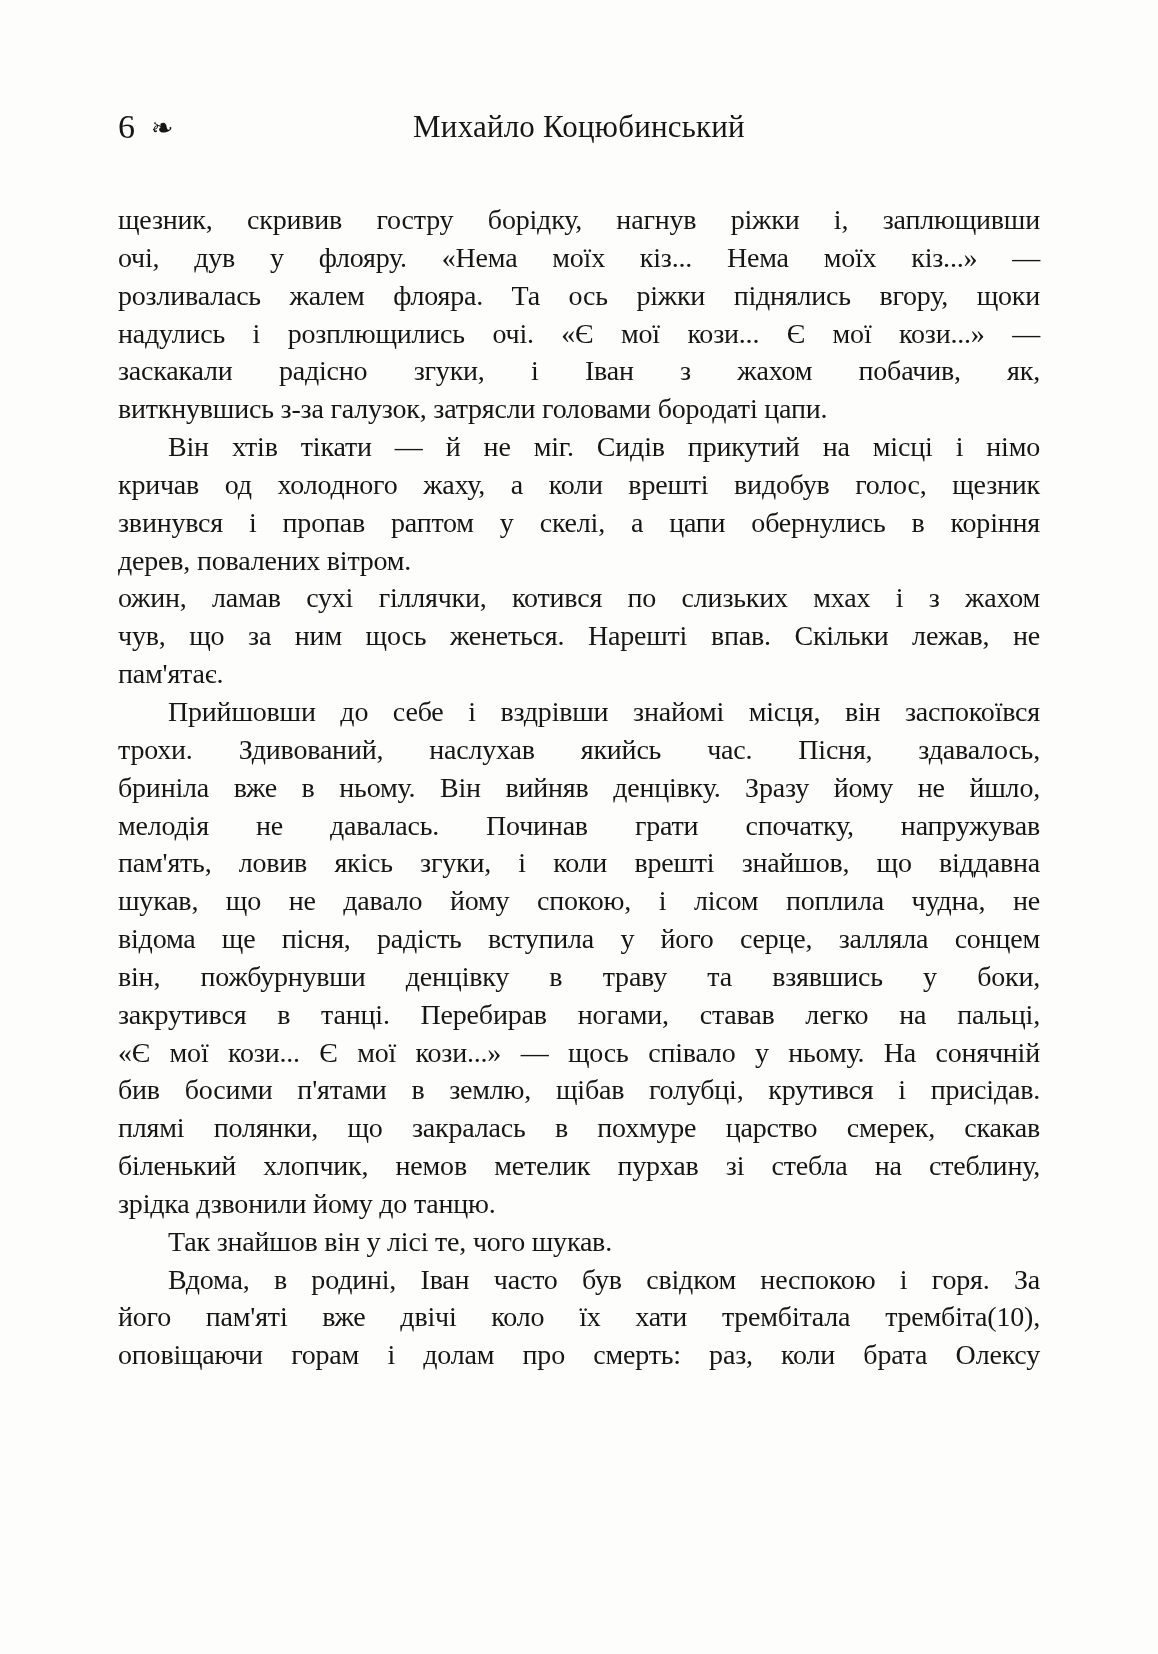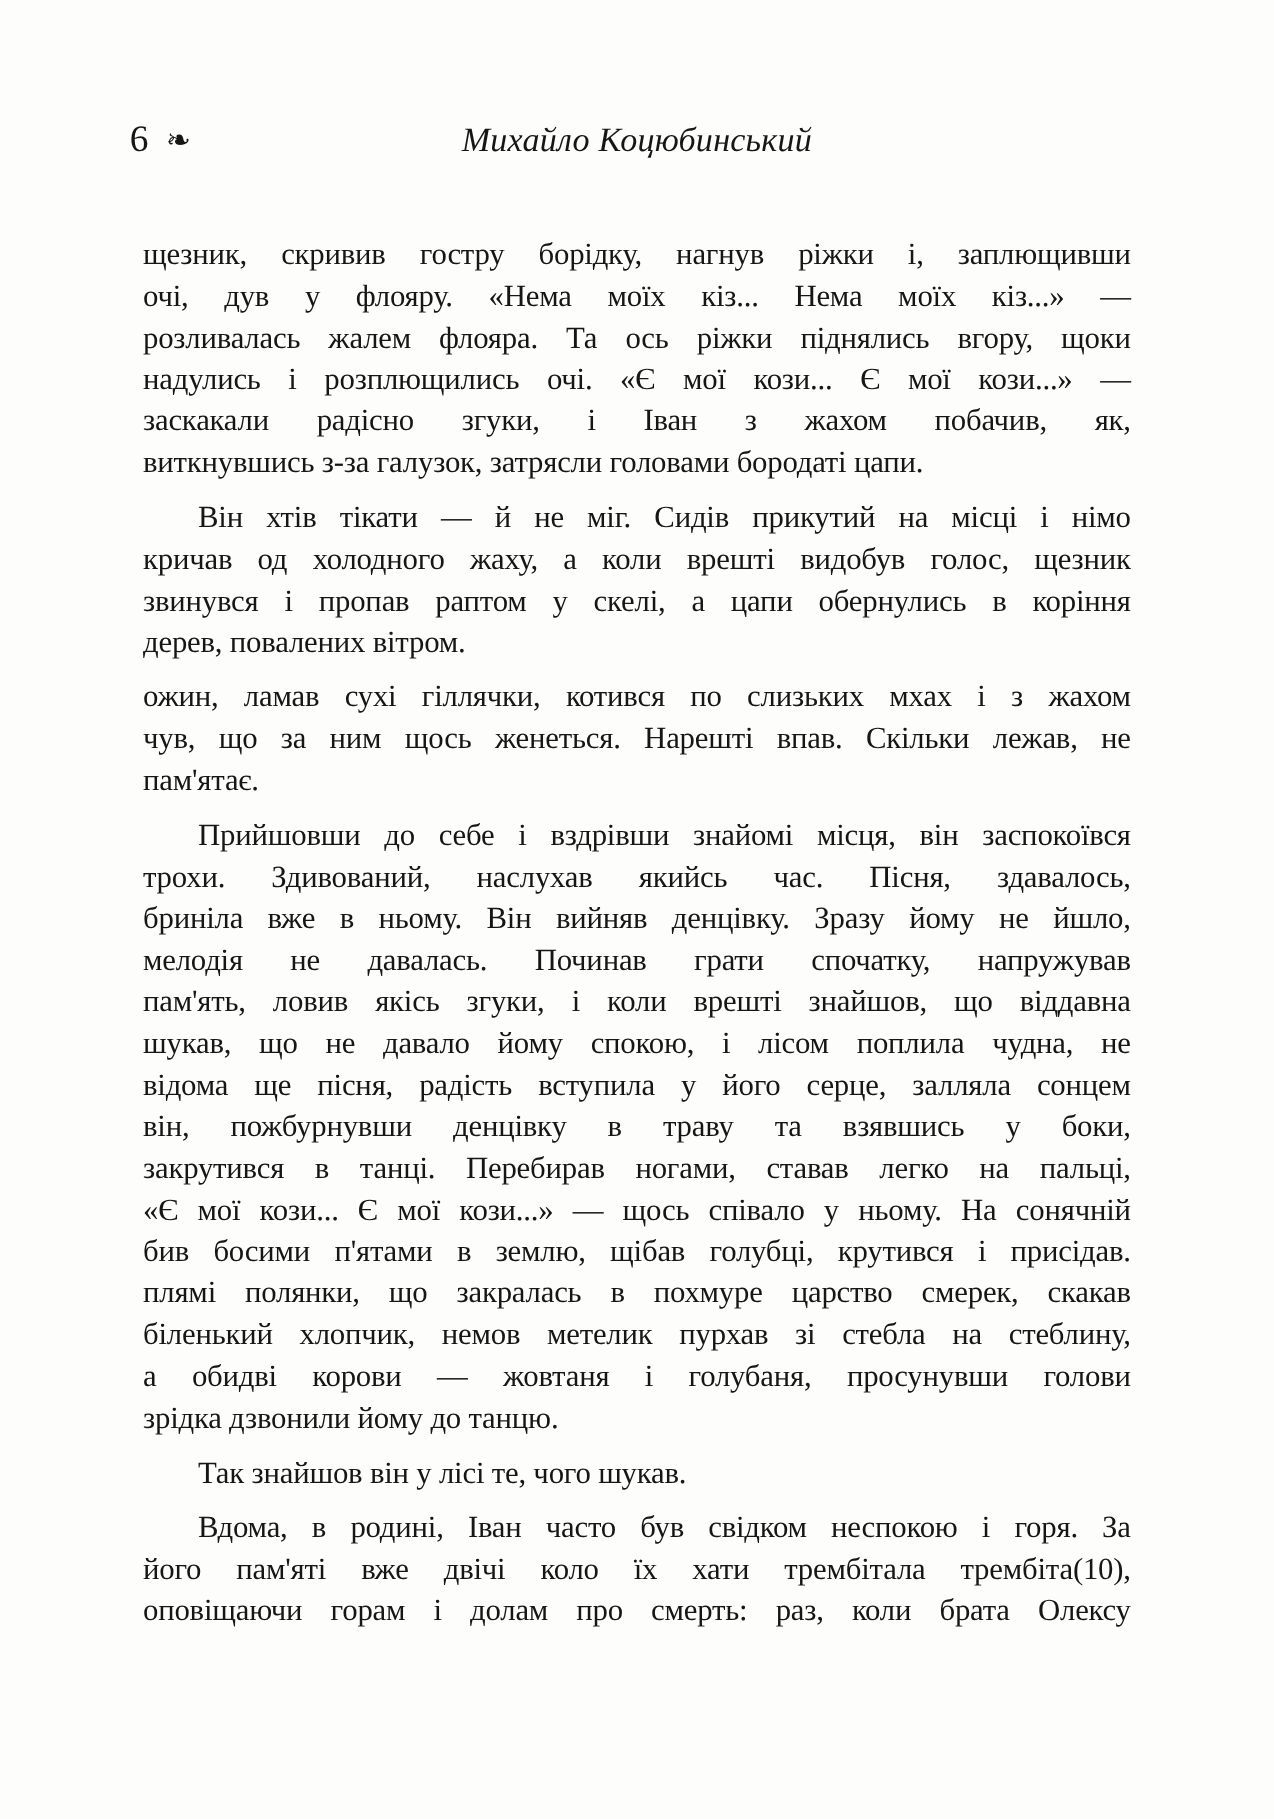--- a/index.html
+++ b/index.html
@@ -40,32 +40,31 @@
     margin-left: 16px;
     position: relative;
     top: -1px;
   }
   .running-title {
     position: absolute;
     left: 0;
     right: 0;
     top: 0;
     text-align: center;
-    font-style: italic;
     font-size: 31px;
     line-height: 38px;
     letter-spacing: 0.2px;
   }
   .body-text {
     position: absolute;
     top: 201px;
     left: 118px;
     right: 118px;
   }
-  .para { margin: 12px; padding: 0; }
+  .para { margin: 0; padding: 0; }
   .line {
     font-size: 28px;
     line-height: 37.85px;
     height: 37.85px;
     letter-spacing: -0.2px;
     text-align: justify;
     text-align-last: justify;
     overflow: visible;
     white-space: normal;
   }
@@ -117,21 +116,20 @@
         <div class="line">мелодія не давалась. Починав грати спочатку, напружував</div>
         <div class="line">пам'ять, ловив якісь згуки, і коли врешті знайшов, що віддавна</div>
         <div class="line">шукав, що не давало йому спокою, і лісом поплила чудна, не</div>
         <div class="line">відома ще пісня, радість вступила у його серце, залляла сонцем</div>
         <div class="line">він, пожбурнувши денцівку в траву та взявшись у боки,</div>
         <div class="line">закрутився в танці. Перебирав ногами, ставав легко на пальці,</div>
         <div class="line">«Є мої кози... Є мої кози...» — щось співало у ньому. На сонячній</div>
         <div class="line">бив босими п'ятами в землю, щібав голубці, крутився і присідав.</div>
         <div class="line">плямі полянки, що закралась в похмуре царство смерек, скакав</div>
         <div class="line">біленький хлопчик, немов метелик пурхав зі стебла на стеблину,</div>
-        <div class="line">а обидві корови — жовтаня і голубаня, просунувши голови</div>
         <div class="line left">зрідка дзвонили йому до танцю.</div>
       </div>
       <div class="para">
         <div class="line left indent">Так знайшов він у лісі те, чого шукав.</div>
       </div>
       <div class="para">
         <div class="line indent">Вдома, в родині, Іван часто був свідком неспокою і горя. За</div>
         <div class="line">його пам'яті вже двічі коло їх хати трембітала трембіта(10),</div>
         <div class="line">оповіщаючи горам і долам про смерть: раз, коли брата Олексу</div>
       </div>

